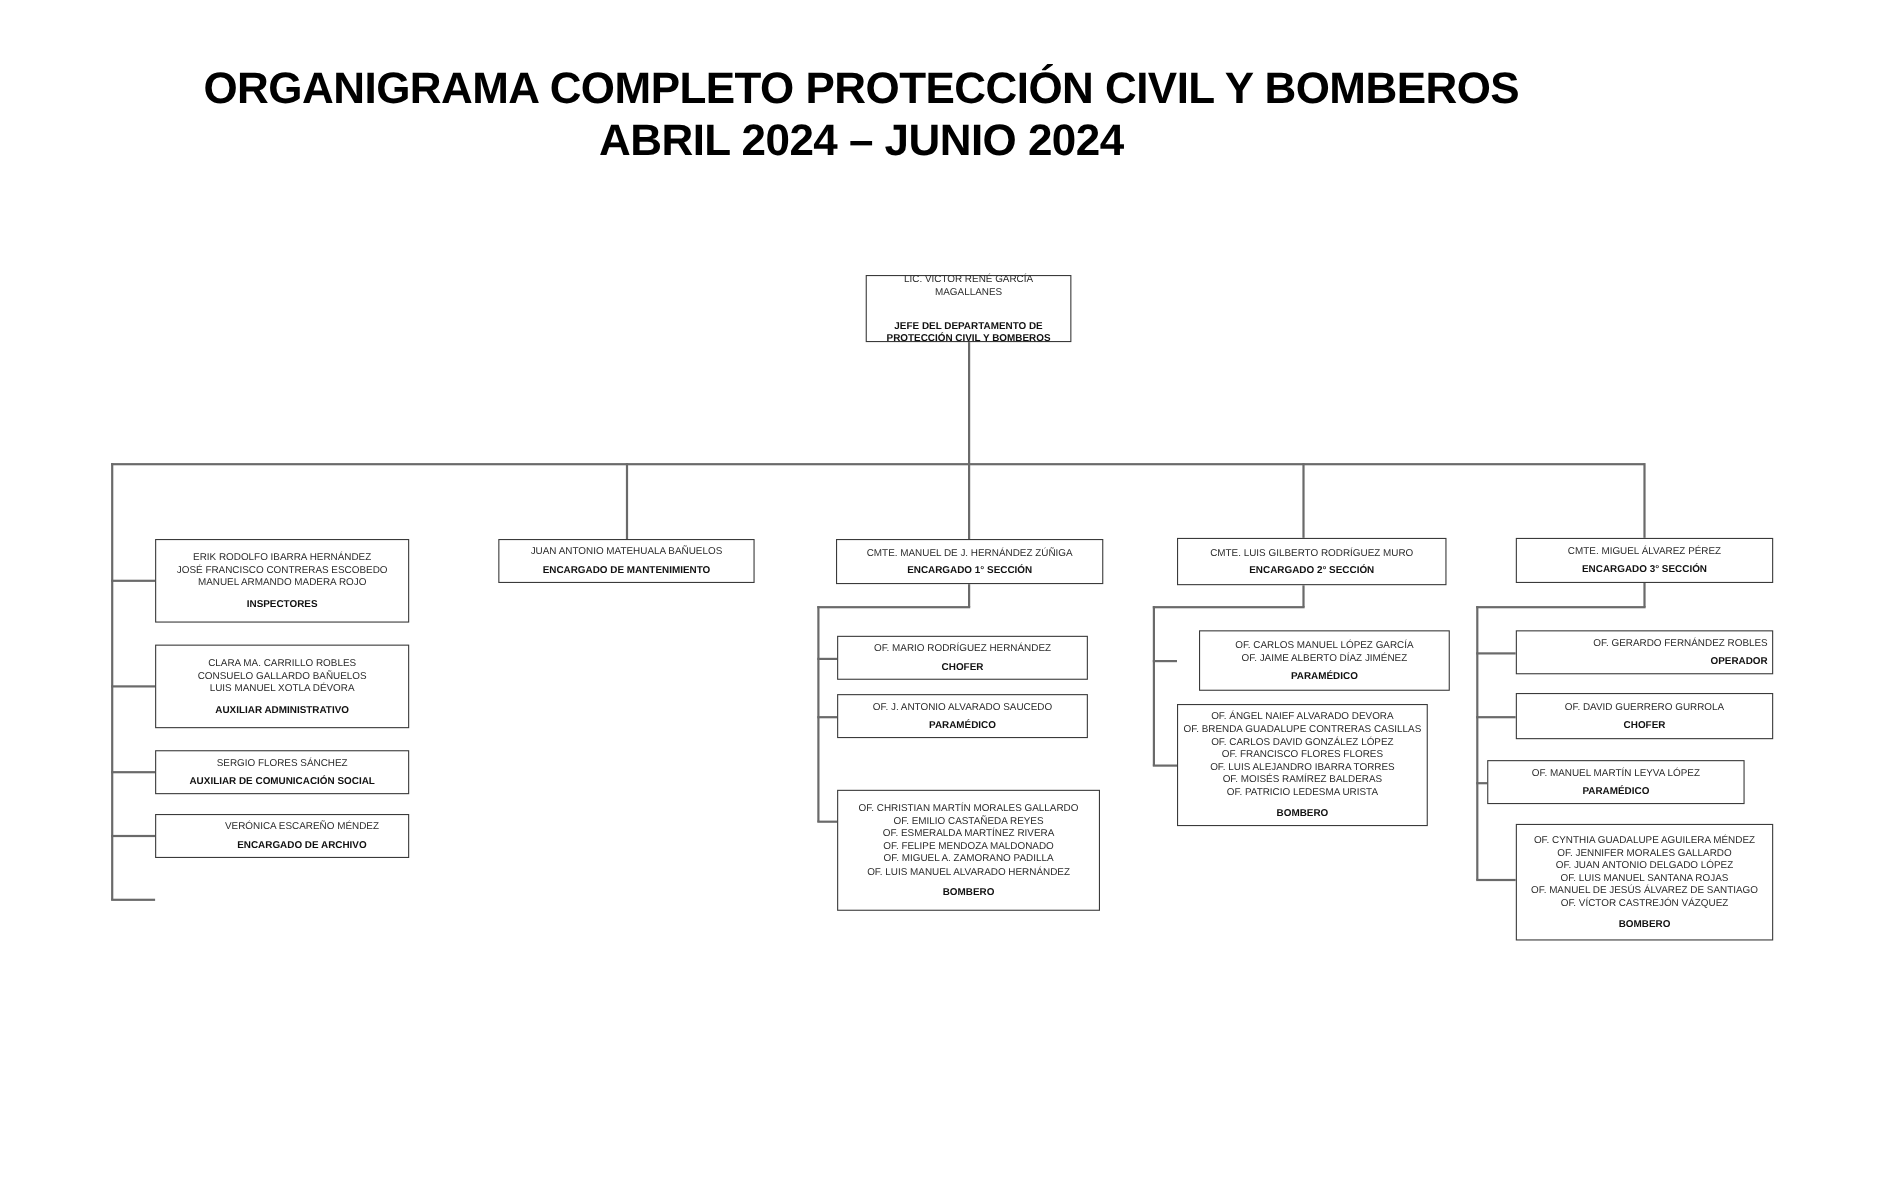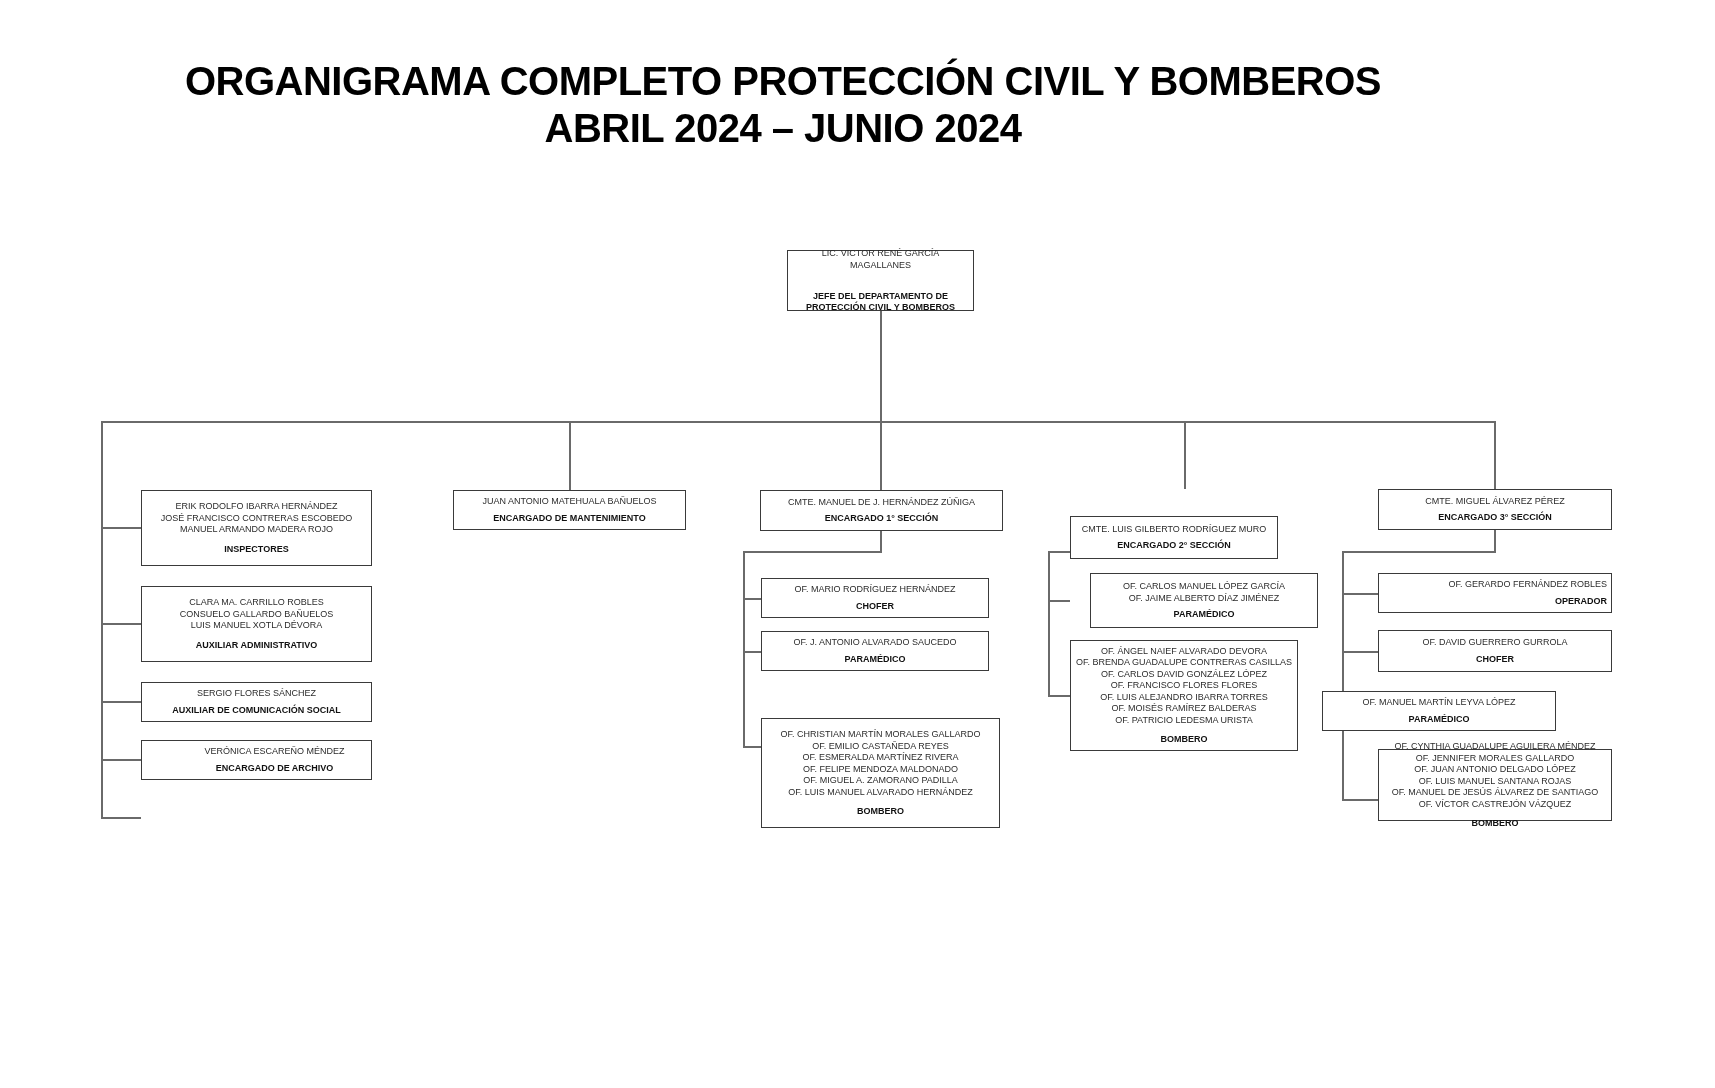--- a/index.html
+++ b/index.html
@@ -123,21 +123,21 @@
   <div class="box" style="left:761px; top:718px; width:239px; height:110px;">
     <div class="names">OF. CHRISTIAN MARTÍN MORALES GALLARDO
 OF. EMILIO CASTAÑEDA REYES
 OF. ESMERALDA MARTÍNEZ RIVERA
 OF. FELIPE MENDOZA MALDONADO
 OF. MIGUEL A. ZAMORANO PADILLA
 OF. LUIS MANUEL ALVARADO HERNÁNDEZ</div>
     <div class="role">BOMBERO</div>
   </div>
 
-  <div class="box" style="left:1070px; top:516px; width:208px; height:43px;">
+  <div class="box" style="left:1070px; top:489px; width:245px; height:43px;">
     <div class="names">CMTE. LUIS GILBERTO RODRÍGUEZ MURO</div>
     <div class="role" style="margin-top:5px;">ENCARGADO 2° SECCIÓN</div>
   </div>
   <div class="box" style="left:1090px; top:573px; width:228px; height:55px;align-items:center;">
     <div class="names">OF. CARLOS MANUEL LÓPEZ GARCÍA
 OF. JAIME ALBERTO DÍAZ JIMÉNEZ</div>
     <div class="role" style="margin-top:5px;">PARAMÉDICO</div>
   </div>
   <div class="box" style="left:1070px; top:640px; width:228px; height:111px;">
     <div class="names">OF. ÁNGEL NAIEF ALVARADO DEVORA
@@ -155,25 +155,25 @@
     <div class="role" style="margin-top:5px;">ENCARGADO 3° SECCIÓN</div>
   </div>
   <div class="box" style="left:1378px; top:573px; width:234px; height:40px;align-items:flex-end;">
     <div class="names">OF. GERARDO FERNÁNDEZ ROBLES</div>
     <div class="role" style="margin-top:5px;">OPERADOR</div>
   </div>
   <div class="box" style="left:1378px; top:630px; width:234px; height:42px;">
     <div class="names">OF. DAVID GUERRERO GURROLA</div>
     <div class="role" style="margin-top:5px;">CHOFER</div>
   </div>
-  <div class="box" style="left:1322px; top:691px; width:234px; height:40px;">
+  <div class="box" style="left:1352px; top:691px; width:234px; height:40px;">
     <div class="names">OF. MANUEL MARTÍN LEYVA LÓPEZ</div>
     <div class="role" style="margin-top:5px;">PARAMÉDICO</div>
   </div>
-  <div class="box" style="left:1378px; top:749px; width:234px; height:72px;">
+  <div class="box" style="left:1378px; top:749px; width:234px; height:106px;">
     <div class="names">OF. CYNTHIA GUADALUPE AGUILERA MÉNDEZ
 OF. JENNIFER MORALES GALLARDO
 OF. JUAN ANTONIO DELGADO LÓPEZ
 OF. LUIS MANUEL SANTANA ROJAS
 OF. MANUEL DE JESÚS ÁLVAREZ DE SANTIAGO
 OF. VÍCTOR CASTREJÓN VÁZQUEZ</div>
     <div class="role">BOMBERO</div>
   </div>
 
 </div>

